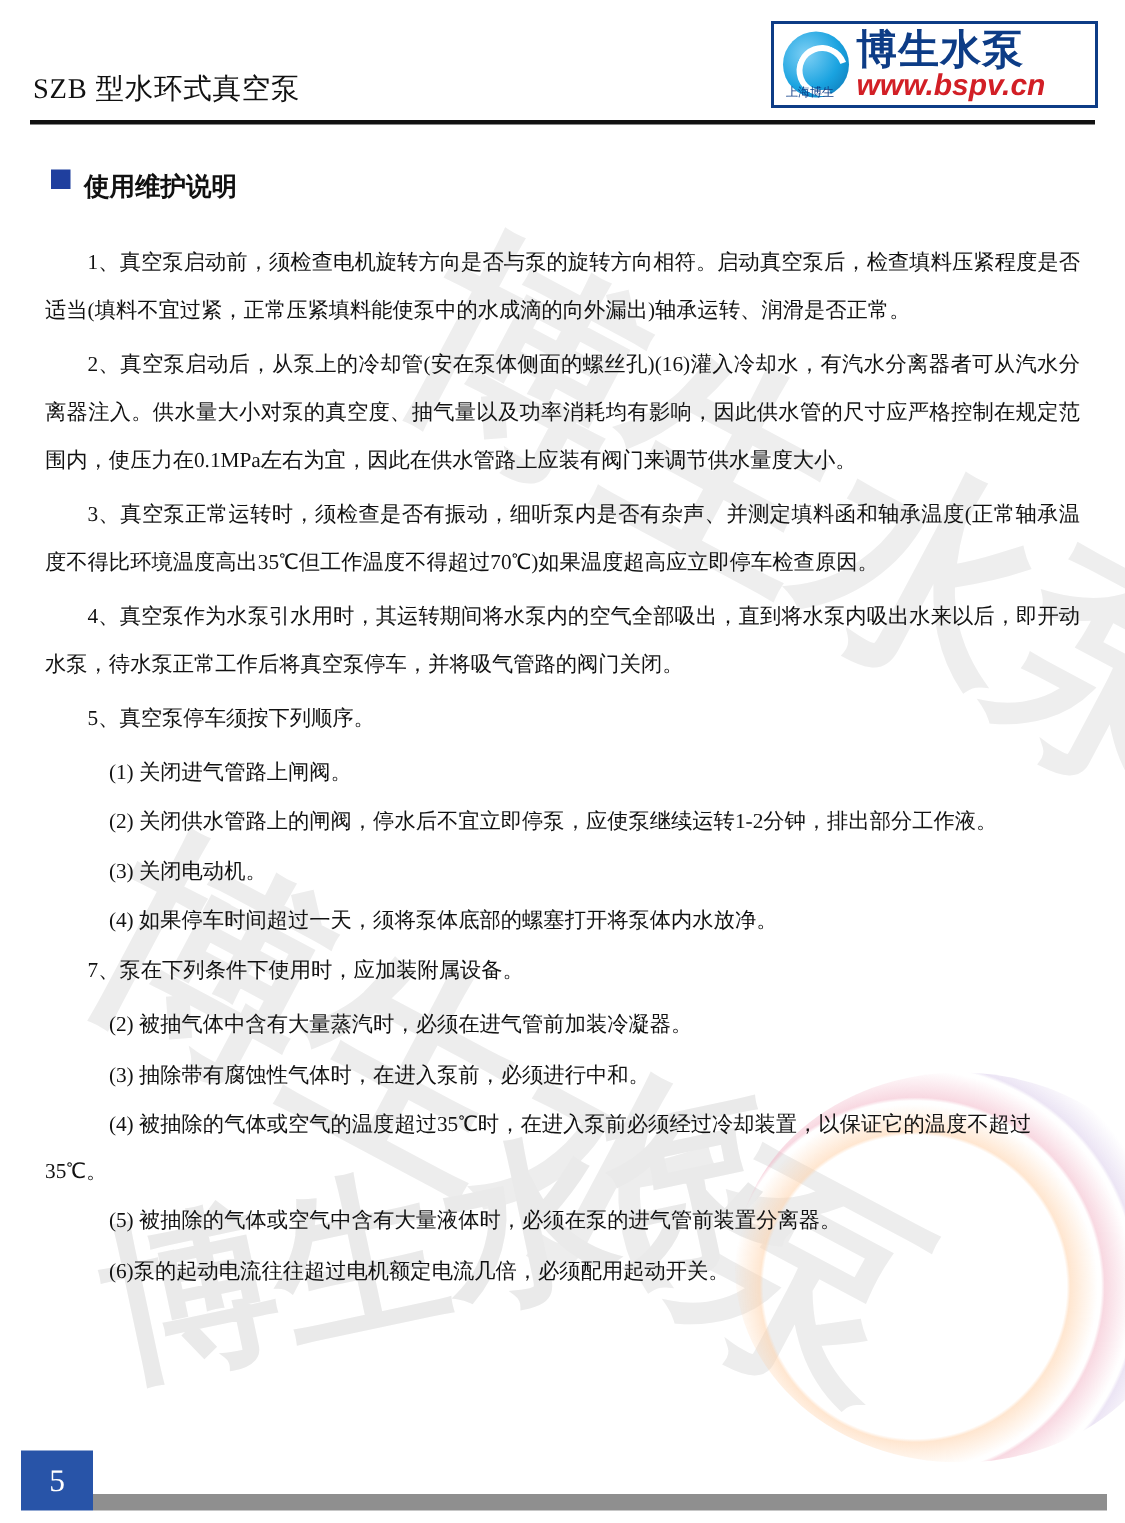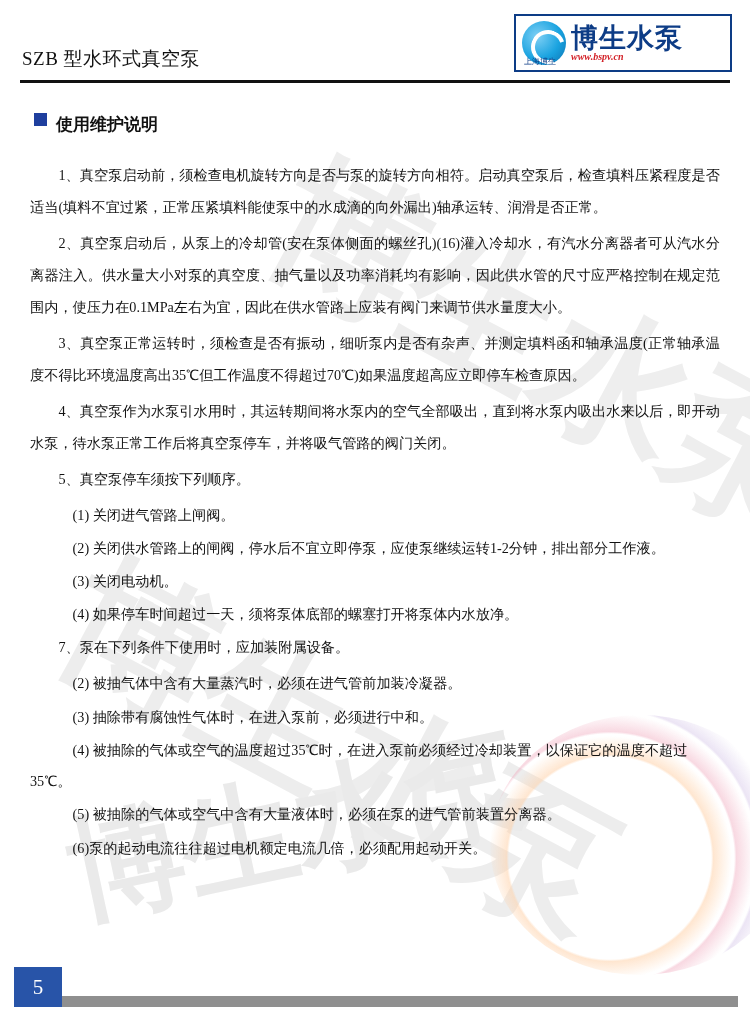--- a/index.html
+++ b/index.html
@@ -107,24 +107,24 @@
     line-height: 1;
   }
   #logo-name {
     font-family: "Liberation Sans", sans-serif;
     font-weight: bold;
     font-size: 27px;
     color: #0d3c86;
     letter-spacing: 1px;
   }
   #logo-url {
-    font-family: Liberation Serif, serif;
+    font-family: Liberation Sans, sans-serif;
     font-style: italic;
     font-weight: bold;
-    font-size: 10px;
+    font-size: 20px;
     color: #d21f26;
     margin-top: 0;
   }
   #logo-sub {
     font-family: "Liberation Sans", sans-serif;
     font-size: 8px;
     color: #0d3c86;
     position: absolute;
     left: 8px;
     bottom: 3px;

